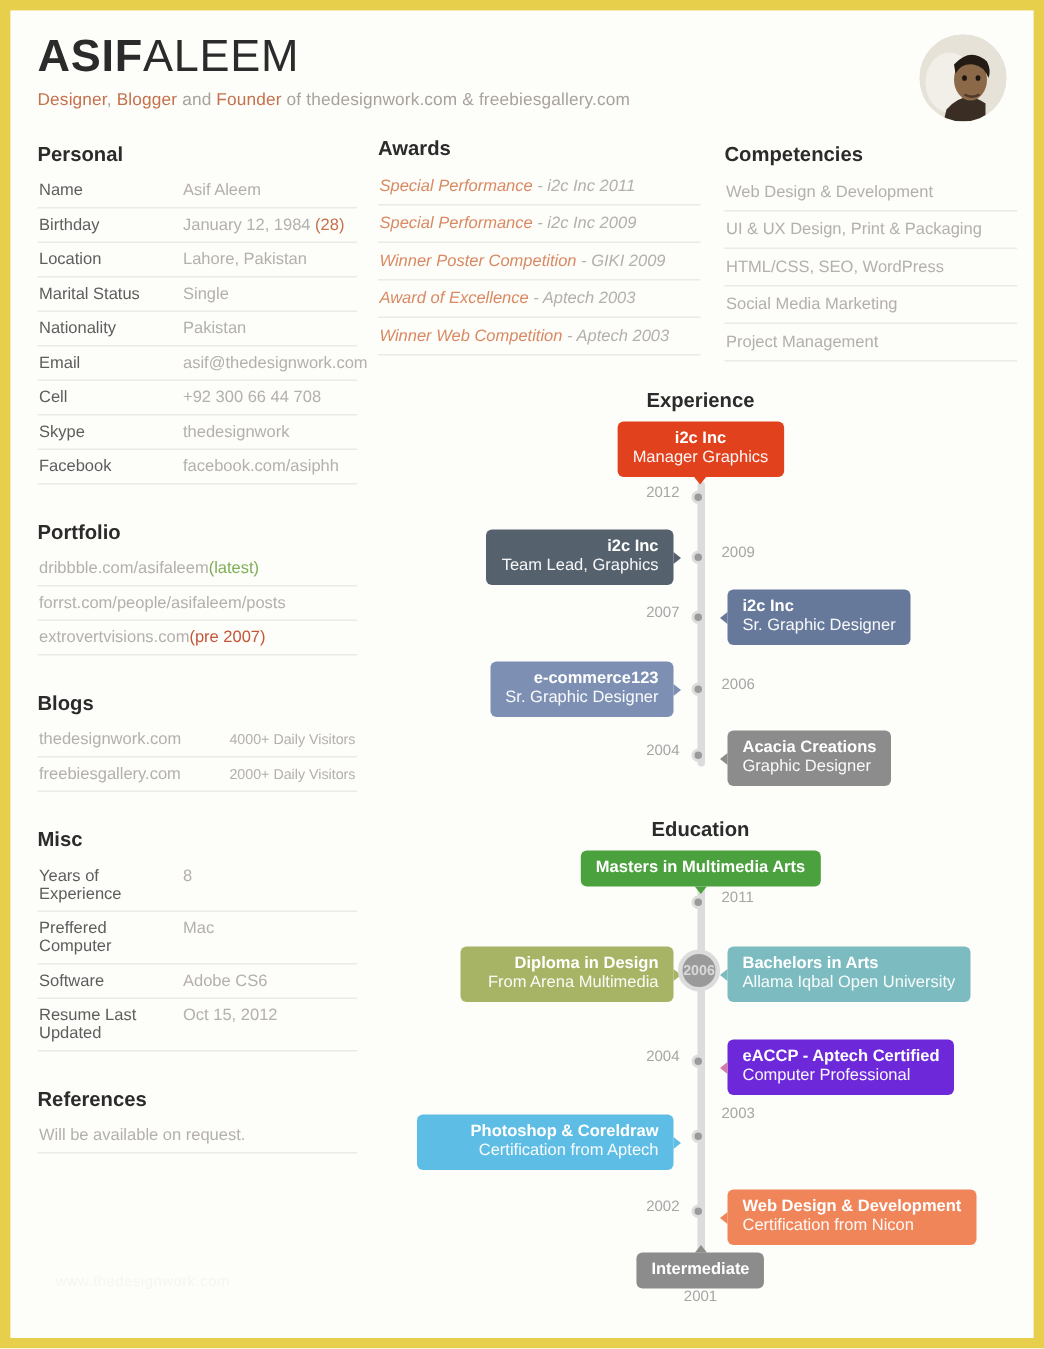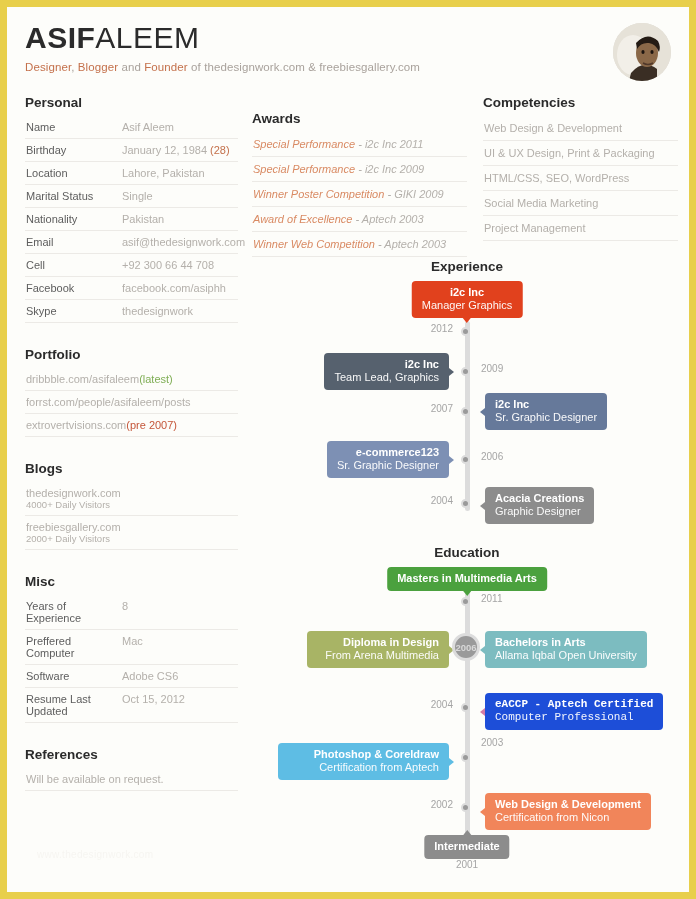--- a/index.html
+++ b/index.html
@@ -34,42 +34,42 @@
   .avatar {
     position: absolute; right: 0px; top: 2px;
     width: 58px; height: 58px; border-radius: 50%;
     overflow: hidden; background: #dedad2;
   }
   .avatar svg { display: block; }
 
   
   .col { position: absolute; }
   .col-left   { left: 18px;  top: 88px;  width: 213px; }
-  .col-mid    { left: 245px; top: 104px;  width: 215px; }
+  .col-mid    { left: 245px; top: 84px;  width: 215px; }
   .col-right  { left: 476px; top: 88px;  width: 195px; }
 
   .sec-title { font-size: 13.5px; font-weight: 700; color: #2b2b2b; margin-bottom: 6px; }
   .sec-title.sp { margin-top: 24px; }
 
   .rows { width: 100%; }
   .row {
     display: flex; align-items: baseline;
     border-bottom: 1px solid #eceae6;
     padding: 5px 1px 5px 1px;
     font-size: 11px;
   }
   .row .k { color: #5d5d5d; width: 96px; flex: 0 0 96px; }
   .row .v { color: #b4b0ab; flex: 1; }
   .row.plain { display: block; color: #b4b0ab; }
 
   
   .row .lbl { color: #b4b0ab; }
   .tag-green { color: #7fae55; }
   .tag-red   { color: #c4563a; }
-  .row.split { justify-content: space-between; flex-direction: column; }
+  .row.split { justify-content: space-between; }
   .row.split .v { flex: 0 0 auto; text-align: right; font-size: 9.5px; }
 
   
   .award { border-bottom: 1px solid #eceae6; padding: 6px 1px; font-size: 11px; font-style: italic; }
   .award .nm { color: #d98a63; }
   .award .mt { color: #b4b0ab; }
 
   
   .comp { border-bottom: 1px solid #eceae6; padding: 6px 1px; font-size: 11px; color: #b4b0ab; }
 
@@ -174,26 +174,26 @@
           </div>
           <div class="row">
             <span class="k">Email</span>
             <span class="v">asif@thedesignwork.com</span>
           </div>
           <div class="row">
             <span class="k">Cell</span>
             <span class="v">+92 300 66 44 708</span>
           </div>
           <div class="row">
+            <span class="k">Skype</span>
+            <span class="v">thedesignwork</span>
+          </div>
+          <div class="row">
             <span class="k">Facebook</span>
             <span class="v">facebook.com/asiphh</span>
-          </div>
-          <div class="row">
-            <span class="k">Skype</span>
-            <span class="v">thedesignwork</span>
           </div>
         </div>
 
     <div class="sec-title sp">Portfolio</div>
     <div class="rows" id="portfolio-rows">
           <div class="row">
             <span class="lbl">dribbble.com/asifaleem</span>
             <span class="tag-green">  (latest)</span>
           </div>
           <div class="row">
@@ -307,21 +307,21 @@
           <div class="t1" style="color: rgb(255, 255, 255);">Masters in Multimedia Arts</div>
         </div>
         <div class="box pt-r r" style="background: rgb(168, 180, 101); color: rgb(168, 180, 101); right: 233px; top: 86px; padding-left: 18px;">
           <div class="t1" style="color: rgb(255, 255, 255);">Diploma in Design</div>
           <div class="t2" style="color: rgb(255, 255, 255);">From Arena Multimedia</div>
         </div>
         <div class="box pt-l" style="background: rgb(124, 188, 192); color: rgb(124, 188, 192); left: 233px; top: 86px;">
           <div class="t1" style="color: rgb(255, 255, 255);">Bachelors in Arts</div>
           <div class="t2" style="color: rgb(255, 255, 255);">Allama Iqbal Open University</div>
         </div>
-        <div class="box pt-l" style="background: #1d4ed8; color: rgb(211, 123, 166); left: 233px; top: 148px; font-family: Liberation Mono, monospace;">
+        <div class="box pt-l" style="background: #6d28d9; color: rgb(211, 123, 166); left: 233px; top: 148px;">
           <div class="t1" style="color: rgb(255, 255, 255);">eACCP - Aptech Certified</div>
           <div class="t2" style="color: rgb(255, 255, 255);">Computer Professional</div>
         </div>
         <div class="box pt-r r" style="background: rgb(94, 189, 228); color: rgb(94, 189, 228); right: 233px; top: 198px; padding-left: 36px;">
           <div class="t1" style="color: rgb(255, 255, 255);">Photoshop &amp; Coreldraw</div>
           <div class="t2" style="color: rgb(255, 255, 255); text-align: right;">Certification from Aptech</div>
         </div>
         <div class="box pt-l" style="background: rgb(241, 133, 90); color: rgb(241, 133, 90); left: 233px; top: 248px;">
           <div class="t1" style="color: rgb(255, 255, 255);">Web Design &amp; Development</div>
           <div class="t2" style="color: rgb(255, 255, 255);">Certification from Nicon</div>

